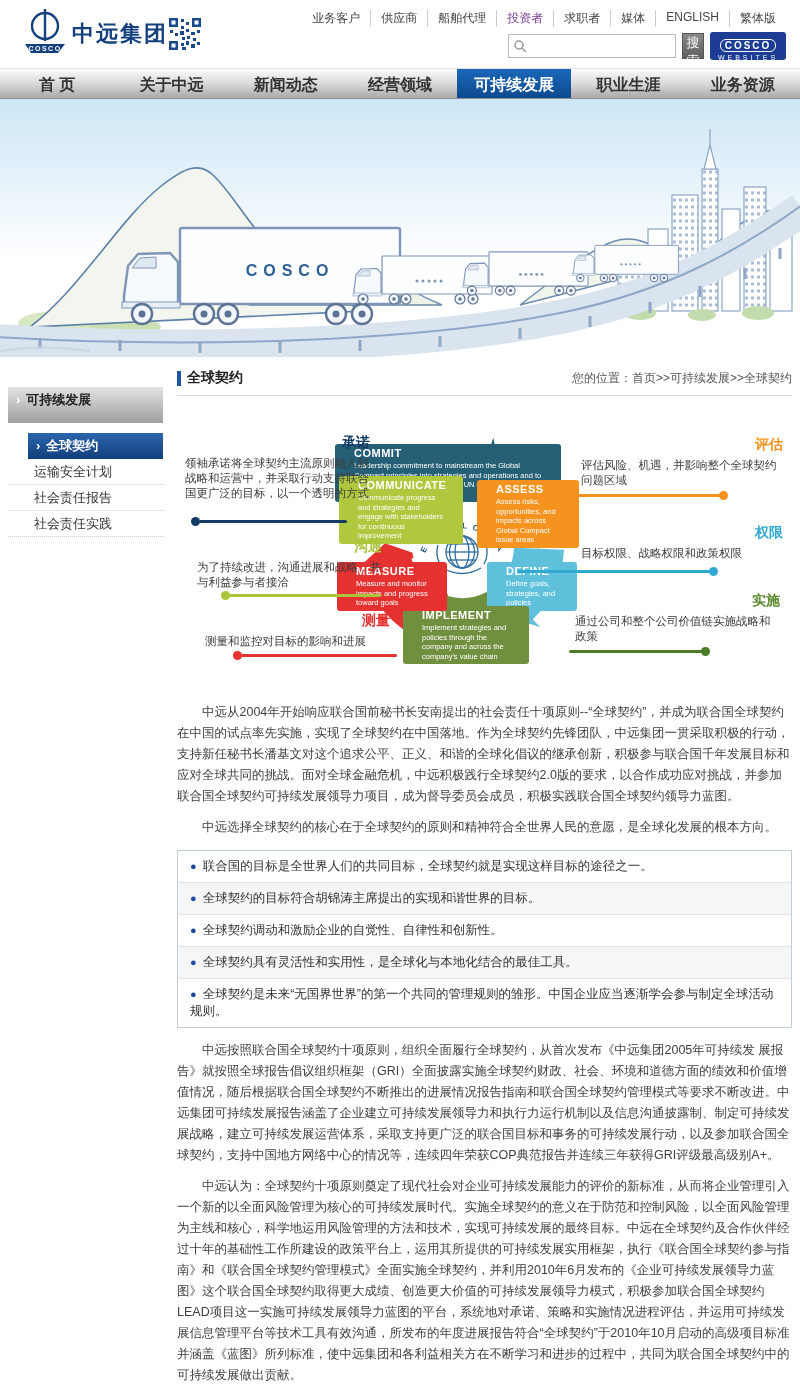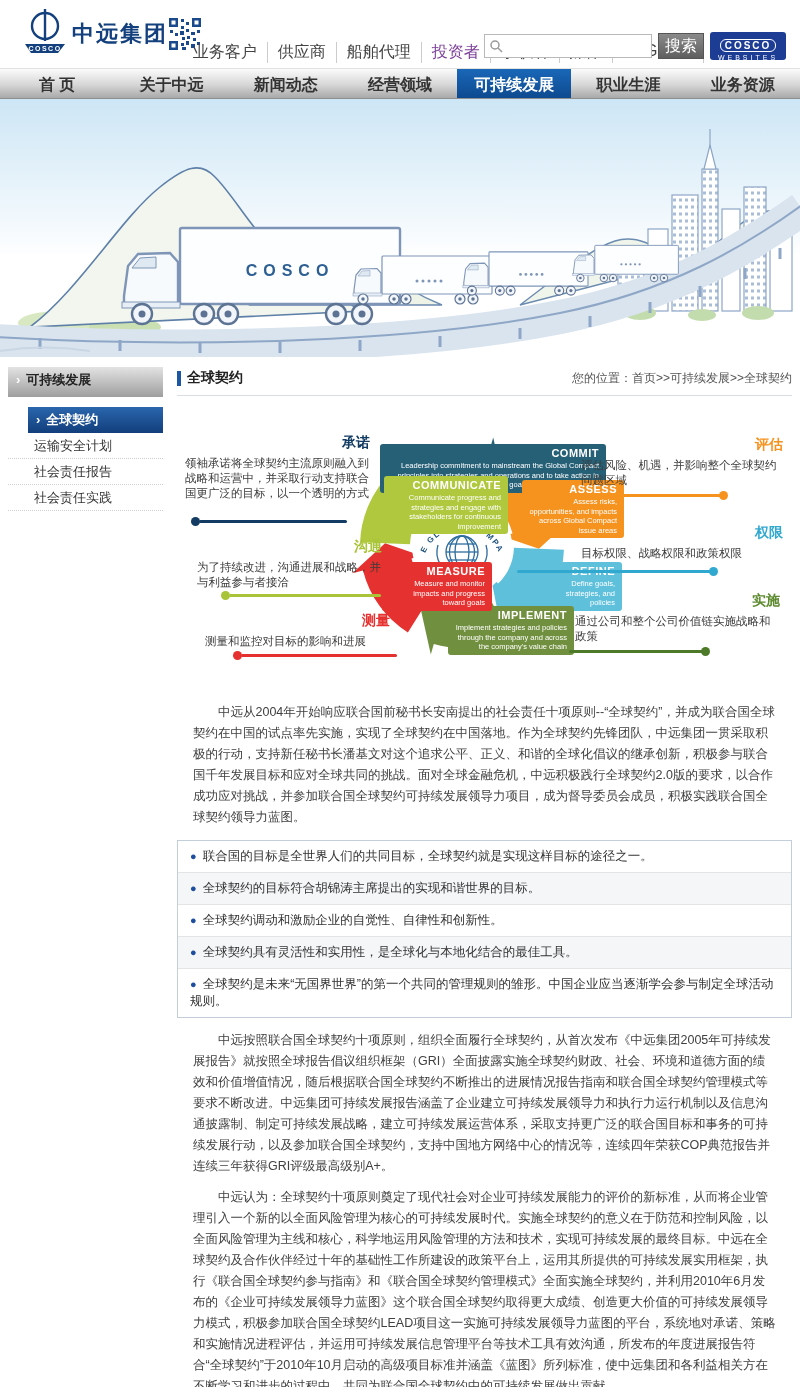--- a/index.html
+++ b/index.html
@@ -2,74 +2,74 @@
 <html><head>
 <meta charset="utf-8">
 <style>
   * { margin:0; padding:0; box-sizing:border-box; }
   body { width:800px; background:#fff; font-family:"Liberation Sans","DejaVu Sans",sans-serif; color:#333; }
 
   
   .header { position:relative; height:68px; background:#fff; }
   .logo-wrap { position:absolute; left:18px; top:8px; display:flex; align-items:center; cursor:pointer; }
   .logo-cn { font-size:22px; font-weight:bold; color:#14417e; letter-spacing:2px; }
-  .util-nav { position:absolute; right:28px; top:10px; display:flex; font-size:16px; color:#444;margin-top:32px; }
+  .util-nav { position:absolute; right:14px; top:10px; display:flex; font-size:12px; color:#444; }
   .util-nav span { padding:0 10px; border-right:1px solid #ccc; cursor:pointer; white-space:nowrap; }
   .util-nav span:last-child { border-right:none; }
   .util-nav span.visited { color:#7d3f98; }
   .search-row { position:absolute; right:14px; top:32px; display:flex; align-items:center; gap:6px; }
   .search-box { display:flex; align-items:center; width:168px; height:24px; border:1px solid #b9b9b9; background:#fff; padding:0 4px; }
   .search-box input { border:none; outline:none; width:140px; font-size:12px; }
-  .btn-search { width:46px; height:26px; border:1px solid #555; background:linear-gradient(#8a8a8a,#5f5f5f); color:#fff; font-size:16px; cursor:pointer; }
+  .btn-search { width:22px; height:26px; border:1px solid #555; background:linear-gradient(#8a8a8a,#5f5f5f); color:#fff; font-size:13px; cursor:pointer; }
   .btn-websites { width:76px; height:28px; background:#1d3d94; border-radius:3px; color:#fff; text-align:center; cursor:pointer; padding-top:3px; }
   .btn-websites .l1 { display:inline-block; font-size:10px; font-weight:bold; letter-spacing:2px; border:1px solid #fff; border-radius:6px; padding:0 4px; line-height:11px; }
   .btn-websites .l2 { display:block; font-size:7px; letter-spacing:3px; margin-top:1px; }
 
   
   .main-nav { display:flex; height:31px; background:linear-gradient(180deg,#fbfbfb 0%,#d6d6d6 55%,#a9a9a9 100%); border-top:1px solid #e2e2e2; border-bottom:1px solid #8f8f8f; }
   .main-nav .nav-item { flex:1; text-align:center; line-height:31px; font-size:16px; font-weight:bold; color:#333; cursor:pointer; }
   .main-nav .nav-item.active { background:linear-gradient(180deg,#1a67b8,#0d4a90); color:#fff; }
 
   
   .banner { display:block; }
 
   
   .content { display:flex; gap:14px; padding:6px 8px 0 8px; }
   .sidebar { width:155px; flex:none; padding-top:4px; }
-  .side-head { height:30px; line-height:26px; background:linear-gradient(#e3e3e3,#9e9e9e); font-size:13px; font-weight:bold; color:#222; padding-left:8px; }
+  .side-head { height:36px; line-height:26px; background:linear-gradient(#e3e3e3,#9e9e9e); font-size:13px; font-weight:bold; color:#222; padding-left:8px;margin-top:20px; }
   .side-head .chev, .side-item .chev { color:#fff; font-weight:bold; margin-right:6px; }
   .side-list { margin-top:10px; }
   .side-item { height:26px; line-height:26px; font-size:13px; color:#333; padding-left:26px; border-bottom:1px dotted #cfcfcf; cursor:pointer; }
   .side-item.active { background:linear-gradient(#2a66ad,#123e7c); color:#fff; font-weight:bold; padding-left:8px; border-bottom:none;margin-left:20px; }
   .main-col { flex:1; min-width:0; }
   .title-row { display:flex; justify-content:space-between; align-items:center; padding:6px 0 8px; border-bottom:1px solid #d9dee3; }
   .page-title { display:flex; align-items:center; font-size:14px; font-weight:bold; color:#222; }
   .title-bar { display:inline-block; width:4px; height:15px; background:#1b57a5; margin-right:6px; }
   .breadcrumb { font-size:12px; color:#555; }
 
   
   .diagram { position:relative; width:615px; height:288px; margin:8px 0 4px; }
   .diagram svg.ring { position:absolute; left:0; top:0; }
-  .d-label { position:absolute; color:#fff; text-align:right; border-radius:3px; padding:3px 7px;margin-left:45px; }
+  .d-label { position:absolute; color:#fff; text-align:left; border-radius:3px; padding:3px 19px; }
   .d-label .t { font-weight:bold; font-size:11px; letter-spacing:.5px; }
   .d-label .d { font-size:7.5px; line-height:9.5px; margin-top:2px; }
   .callout { position:absolute; }
   .callout .zh-t { font-size:14px; font-weight:bold; text-align:right; margin-bottom:4px; }
   .callout .zh-d { font-size:11.5px; line-height:15px; color:#3c3c3c; }
   .c-line { position:absolute; height:3px; border-radius:2px; }
   .c-dot { position:absolute; width:9px; height:9px; border-radius:50%; }
   .bg-commit{background:#266077;} .bg-assess{background:#f6921e;} .bg-define{background:#5fc0dc;}
   .bg-implement{background:#71903f;} .bg-measure{background:#e5312f;} .bg-communicate{background:#b0c83e;}
   .tx-commit{color:#123c63;} .tx-assess{color:#f6921e;} .tx-define{color:#31a8cf;}
   .tx-implement{color:#5c8a2e;} .tx-measure{color:#e5312f;} .tx-communicate{color:#a9c438;}
   .ln-commit{background:#123c63;} .ln-assess{background:#f6921e;} .ln-define{background:#31a8cf;}
   .ln-implement{background:#4d7a28;} .ln-measure{background:#e5312f;} .ln-communicate{background:#a9c438;}
 
   
-  .article p { font-size:12.5px; line-height:21px; color:#404040; text-indent:2em; margin:10px 16px; }
+  .article p { font-size:12.5px; line-height:21px; color:#404040; text-indent:2em; margin:10px 0; }
   .bullet-box { border:1px solid #c3cedb; margin:12px 0; list-style:none; }
   .bullet-box li { padding:7px 12px; font-size:12.5px; color:#333; border-bottom:1px solid #e4e4e4; }
   .bullet-box li:nth-child(even) { background:#f5f6f8; }
   .bullet-box li:last-child { border-bottom:none; }
   .bullet-box .blt { color:#1e4f9e; margin-right:6px; font-size:11px; }
 </style>
 </head>
 <body>
 
 <div class="header">
@@ -372,20 +372,21 @@
       <div class="callout" style="left:398px; top:188px; width:205px;">
         <div class="zh-t tx-implement">实施</div>
         <div class="zh-d">通过公司和整个公司价值链实施战略和政策</div>
       </div>
       <div class="c-line ln-implement" style="left:392px; top:246px; width:136px;"></div>
       <div class="c-dot ln-implement" style="left:524px; top:243px;"></div>
     </div>
 
     <div class="article">
       <p>中远从2004年开始响应联合国前秘书长安南提出的社会责任十项原则--“全球契约”，并成为联合国全球契约在中国的试点率先实施，实现了全球契约在中国落地。作为全球契约先锋团队，中远集团一贯采取积极的行动，支持新任秘书长潘基文对这个追求公平、正义、和谐的全球化倡议的继承创新，积极参与联合国千年发展目标和应对全球共同的挑战。面对全球金融危机，中远积极践行全球契约2.0版的要求，以合作成功应对挑战，并参加联合国全球契约可持续发展领导力项目，成为督导委员会成员，积极实践联合国全球契约领导力蓝图。</p>
+      <p>中远选择全球契约的核心在于全球契约的原则和精神符合全世界人民的意愿，是全球化发展的根本方向。</p>
       <ul class="bullet-box">
         <li><span class="blt">●</span><span>联合国的目标是全世界人们的共同目标，全球契约就是实现这样目标的途径之一。</span></li>
         <li><span class="blt">●</span><span>全球契约的目标符合胡锦涛主席提出的实现和谐世界的目标。</span></li>
         <li><span class="blt">●</span><span>全球契约调动和激励企业的自觉性、自律性和创新性。</span></li>
         <li><span class="blt">●</span><span>全球契约具有灵活性和实用性，是全球化与本地化结合的最佳工具。</span></li>
         <li><span class="blt">●</span><span>全球契约是未来“无国界世界”的第一个共同的管理规则的雏形。中国企业应当逐渐学会参与制定全球活动规则。</span></li>
       </ul>
       <p>中远按照联合国全球契约十项原则，组织全面履行全球契约，从首次发布《中远集团2005年可持续发 展报告》就按照全球报告倡议组织框架（GRI）全面披露实施全球契约财政、社会、环境和道德方面的绩效和价值增值情况，随后根据联合国全球契约不断推出的进展情况报告指南和联合国全球契约管理模式等要求不断改进。中远集团可持续发展报告涵盖了企业建立可持续发展领导力和执行力运行机制以及信息沟通披露制、制定可持续发展战略，建立可持续发展运营体系，采取支持更广泛的联合国目标和事务的可持续发展行动，以及参加联合国全球契约，支持中国地方网络中心的情况等，连续四年荣获COP典范报告并连续三年获得GRI评级最高级别A+。</p>
       <p>中远认为：全球契约十项原则奠定了现代社会对企业可持续发展能力的评价的新标准，从而将企业管理引入一个新的以全面风险管理为核心的可持续发展时代。实施全球契约的意义在于防范和控制风险，以全面风险管理为主线和核心，科学地运用风险管理的方法和技术，实现可持续发展的最终目标。中远在全球契约及合作伙伴经过十年的基础性工作所建设的政策平台上，运用其所提供的可持续发展实用框架，执行《联合国全球契约参与指南》和《联合国全球契约管理模式》全面实施全球契约，并利用2010年6月发布的《企业可持续发展领导力蓝图》这个联合国全球契约取得更大成绩、创造更大价值的可持续发展领导力模式，积极参加联合国全球契约LEAD项目这一实施可持续发展领导力蓝图的平台，系统地对承诺、策略和实施情况进程评估，并运用可持续发展信息管理平台等技术工具有效沟通，所发布的年度进展报告符合“全球契约”于2010年10月启动的高级项目标准并涵盖《蓝图》所列标准，使中远集团和各利益相关方在不断学习和进步的过程中，共同为联合国全球契约中的可持续发展做出贡献。</p>
 

